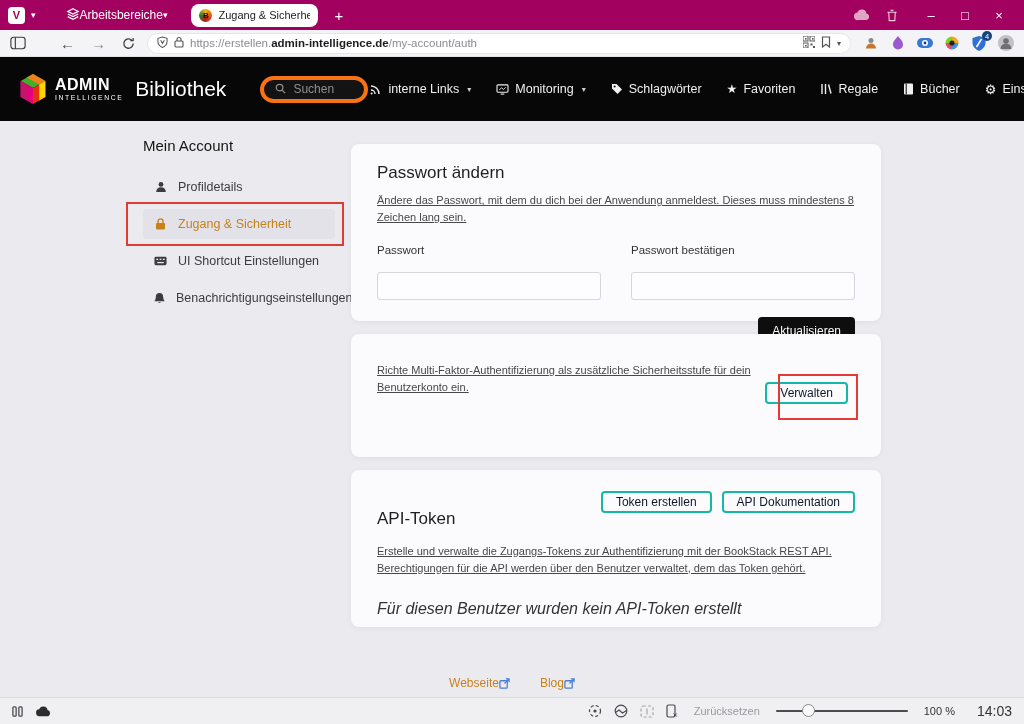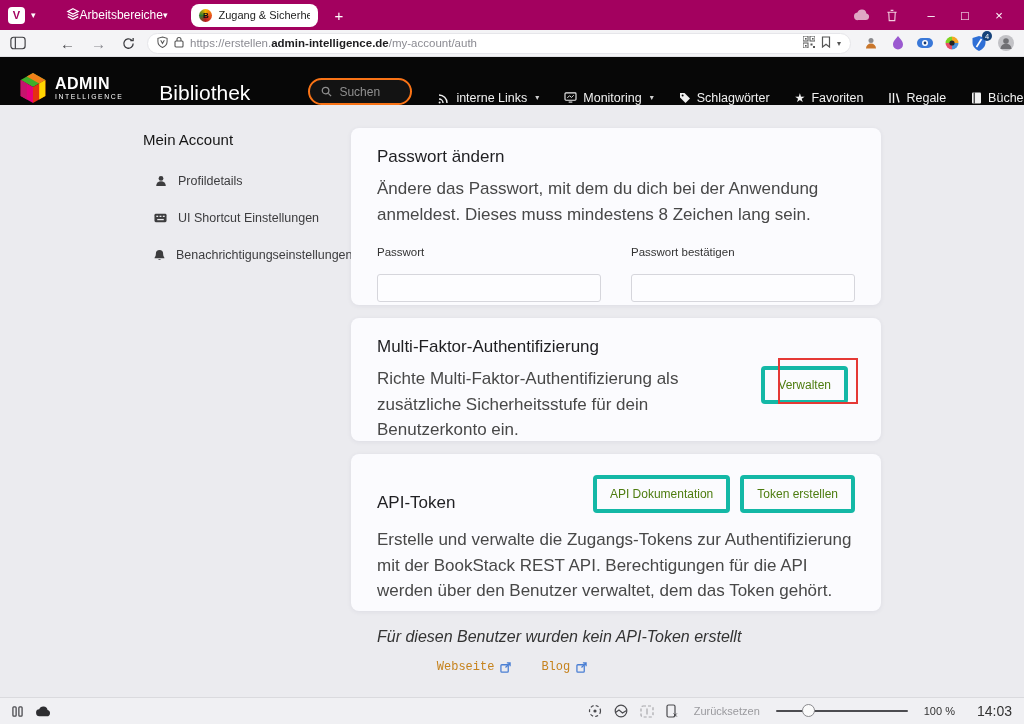--- a/index.html
+++ b/index.html
@@ -29,63 +29,63 @@
   .url-box { flex:1; height:21px; background:#fff; border:1px solid #e6e6ea; border-radius:11px; display:flex; align-items:center; padding:0 9px; gap:6px; margin:0 4px; }
   .url-text { font-size:11.5px; white-space:nowrap; overflow:hidden; }
   .url-dim { color:#8b8b92; }
   .url-strong { color:#1c1c1f; font-weight:bold; }
   .url-spacer { flex:1; }
   .ext-row { display:flex; align-items:center; gap:11px; }
   .ext-ic { position:relative; width:16px; height:16px; display:flex; align-items:center; justify-content:center; }
   .badge { position:absolute; top:-4px; right:-5px; background:#16437a; color:#fff; font-size:7.5px; border-radius:50%; width:10px; height:10px; display:flex; align-items:center; justify-content:center; }
 
   
-  .appnav { height:48px; background:#070707; display:flex; align-items:flex-end; padding:0 18px; gap:26px; flex-shrink:0; }
+  .appnav { height:64px; background:#070707; display:flex; align-items:center; padding:0 18px; gap:2px; flex-shrink:0; }
   .logo-wrap { display:flex; align-items:center; gap:7px; }
   .logo-text { display:flex; flex-direction:column; line-height:1; }
   .logo-top { color:#fff; font-weight:bold; font-size:16px; letter-spacing:.5px; }
   .logo-bottom { color:#fff; font-size:6.8px; letter-spacing:1.6px; margin-top:2px; }
   .app-title { color:#fff; font-size:21px; font-weight:400; margin-left:10px; }
-  .search-pill { margin-left:32px; width:112px; height:27px; border:2px solid #f97316; background:#131313; border-radius:14px; display:flex; align-items:center; gap:7px; padding:7px 11px; }
+  .search-pill { margin-left:32px; width:112px; height:27px; border:4px solid #f97316; background:#131313; border-radius:14px; display:flex; align-items:center; gap:7px; padding:7px 11px; }
   .search-pill input { background:transparent; border:none; outline:none; color:#cfcfcf; font-size:12px; width:60px; font-family:inherit; }
   .search-pill input::placeholder { color:#8f8f8f; }
   .nav-items { display:flex; align-items:center; margin-left:auto; gap:25px; }
   .nav-item { display:flex; align-items:center; gap:6px; color:#f0f0f0; font-size:12.5px; white-space:nowrap; }
   .nav-item .glyph { font-size:12px; display:flex; align-items:center; }
   .nav-caret { font-size:8px; color:#cfcfcf; margin-left:2px; }
 
   
   .content { position:relative; flex:1; background:#ebebef; }
-  .acct-sidebar { position:absolute; left:143px; top:26px; width:192px; }
+  .acct-sidebar { position:absolute; left:143px; top:16px; width:192px; }
   .acct-title { font-size:15px; color:#151515; margin-bottom:18px; }
   .acct-item { position:relative; display:flex; align-items:center; gap:11px; font-size:12.5px; color:#3c3c3e; padding:8px 11px; margin-bottom:7px; border-radius:4px;text-align:right; }
   .acct-item.active { background:#e2e2e8; color:#c6821c; }
   .acct-ic { display:flex; align-items:center; width:13px; justify-content:center; }
   .annotation-box { position:absolute; border:2px solid #e53935; pointer-events:none; z-index:5; }
   .anno-sidebar { left:-17px; right:-9px; top:-7px; bottom:-7px; }
 
   .main-col { position:absolute; left:351px; top:23px; width:530px; display:flex; flex-direction:column; gap:13px; }
   .card { background:#fbfbfe; border-radius:8px; box-shadow:0 1px 5px rgba(40,40,90,.07); padding:19px 26px 18px 26px; position:relative; }
   .card h2 { font-size:17px; font-weight:500; color:#1f1f22; }
-  .card .desc { font-size:17px; color:#484848; margin-top:9px; line-height:1.5; }
+  .card .desc { font-size:11px; color:#484848; margin-top:9px; line-height:1.5;text-decoration:underline; }
   .form-grid { display:grid; grid-template-columns:1fr 1fr; column-gap:30px; margin-top:19px; }
   .field label { display:block; font-size:11.5px; color:#333; margin-bottom:16px; }
   .field input { width:100%; height:28px; border:1px solid #d6d6dc; border-radius:3px; background:#fdfdff; padding:0 8px; font-size:12px; font-family:inherit; }
   .btn-row { display:flex; justify-content:flex-end; margin-top:17px; }
   .btn-dark { background:#0e0e0e; color:#fff; border:none; border-radius:4px; font-size:12px; padding:7px 14px; font-family:inherit; }
-  .btn-outline { background:#fbfbfe; color:#4d7c0f; border:4px solid #14b8a6; border-radius:4px; font-size:12px; padding:8px 13px; font-family:inherit; white-space:nowrap; }
+  .btn-outline { background:#fbfbfe; color:#0f172a; border:2px solid #14b8a6; border-radius:4px; font-size:12px; padding:2px 13px; font-family:inherit; white-space:nowrap; }
   .mfa-status { display:flex; align-items:center; gap:9px; margin-top:17px; font-size:12px; color:#333; }
   .mfa-manage { position:absolute; right:33px; top:48px; }
   .anno-manage { right:23px; top:40px; width:80px; height:46px; }
   .mfa-desc { max-width:385px; }
   .api-head { display:flex; align-items:flex-start; justify-content:space-between; }
   .api-buttons { display:flex; gap:10px; margin-top:2px; }
   .api-note { margin-top:24px; font-style:italic; font-size:16px; color:#333; }
   .page-footer { position:absolute; left:0; width:1024px; top:555px; display:flex; justify-content:center; gap:30px; }
-  .foot-link { display:flex; align-items:center; gap:6px; font-size:12px; color:#c6821c;font-family:Liberation Mono, monospace; }
+  .foot-link { display:flex; align-items:center; font-size:12px; color:#c6821c; }
 
   
   .statusbar { height:27px; background:#f0f0f3; border-top:1px solid #dadade; display:flex; align-items:center; padding:0 12px; gap:12px; flex-shrink:0; }
   .sb-left { display:flex; align-items:center; gap:12px; }
   .sb-spacer { flex:1; }
   .sb-ic { color:#4a4a4e; display:flex; align-items:center; }
   .sb-ic.dim { color:#a8a8ac; }
   .sb-reset { font-size:11px; color:#9a9a9e; margin-left:4px; }
   .slider { position:relative; width:132px; height:14px; margin:0 4px; }
   .slider .track { position:absolute; top:6px; left:0; right:0; height:2px; background:#4c4c50; border-radius:1px; }
@@ -327,20 +327,30 @@
     <div class="acct-sidebar">
       <div class="acct-title">Mein Account</div>
       <div class="acct-item">
         <span class="acct-ic">
           <svg width="12" height="12" viewBox="0 0 12 12" fill="#3c3c3e">
               <circle cx="6" cy="3.4" r="2.4"></circle>
               <path d="M1.2 11a4.8 4.8 0 0 1 9.6 0Z"></path>
             </svg>
         </span>
         <span>Profildetails</span>
+      </div>
+      <div class="acct-item active">
+        <span class="acct-ic">
+          <svg width="11" height="12" viewBox="0 0 11 12">
+              <rect x="1" y="5" width="9" height="6.5" rx="1" fill="#c6821c"></rect>
+              <path d="M3 5V3.4a2.5 2.5 0 0 1 5 0V5" fill="none" stroke="#c6821c" stroke-width="1.4"></path>
+            </svg>
+        </span>
+        <span>Zugang &amp; Sicherheit</span>
+        <span class="annotation-box anno-sidebar"></span>
       </div>
       <div class="acct-item">
         <span class="acct-ic">
           <svg width="13" height="10" viewBox="0 0 14 10">
               <rect x="0.5" y="0.5" width="13" height="9" rx="1.5" fill="#3c3c3e"></rect>
               <rect x="2.5" y="2.5" width="2" height="1.4" fill="#ebebef"></rect>
               <rect x="6" y="2.5" width="2" height="1.4" fill="#ebebef"></rect>
               <rect x="9.5" y="2.5" width="2" height="1.4" fill="#ebebef"></rect>
               <rect x="3.5" y="6" width="7" height="1.4" fill="#ebebef"></rect>
             </svg>
@@ -372,32 +382,31 @@
             <label>Passwort bestätigen</label>
             <input type="password" style="">
           </div>
         </div>
         <div class="btn-row">
           <button class="btn-dark">Aktualisieren</button>
         </div>
       </div>
 
       <div class="card" style="height:123px">
-        <h2>Multi-Faktor-Authentifizierung</h2>
         <div class="desc mfa-desc">Richte Multi-Faktor-Authentifizierung als zusätzliche Sicherheitsstufe für dein Benutzerkonto ein.</div>
         <button class="btn-outline mfa-manage">Verwalten</button>
         <span class="annotation-box anno-manage"></span>
       </div>
 
       <div class="card" style="height:157px">
         <div class="api-head">
           <h2 style="margin-top:20px">API-Token</h2>
           <div class="api-buttons">
+            <button class="btn-outline">Token erstellen</button>
             <button class="btn-outline">API Dokumentation</button>
-            <button class="btn-outline">Token erstellen</button>
           </div>
         </div>
         <div class="desc" style="margin-top:14px;max-width:485px">Erstelle und verwalte die Zugangs-Tokens zur Authentifizierung mit der BookStack REST API. Berechtigungen für die API werden über den Benutzer verwaltet, dem das Token gehört.</div>
         <div class="api-note">Für diesen Benutzer wurden kein API-Token erstellt</div>
       </div>
     </div>
 
     <div class="page-footer">
       <span class="foot-link">
         <span>Webseite</span>

